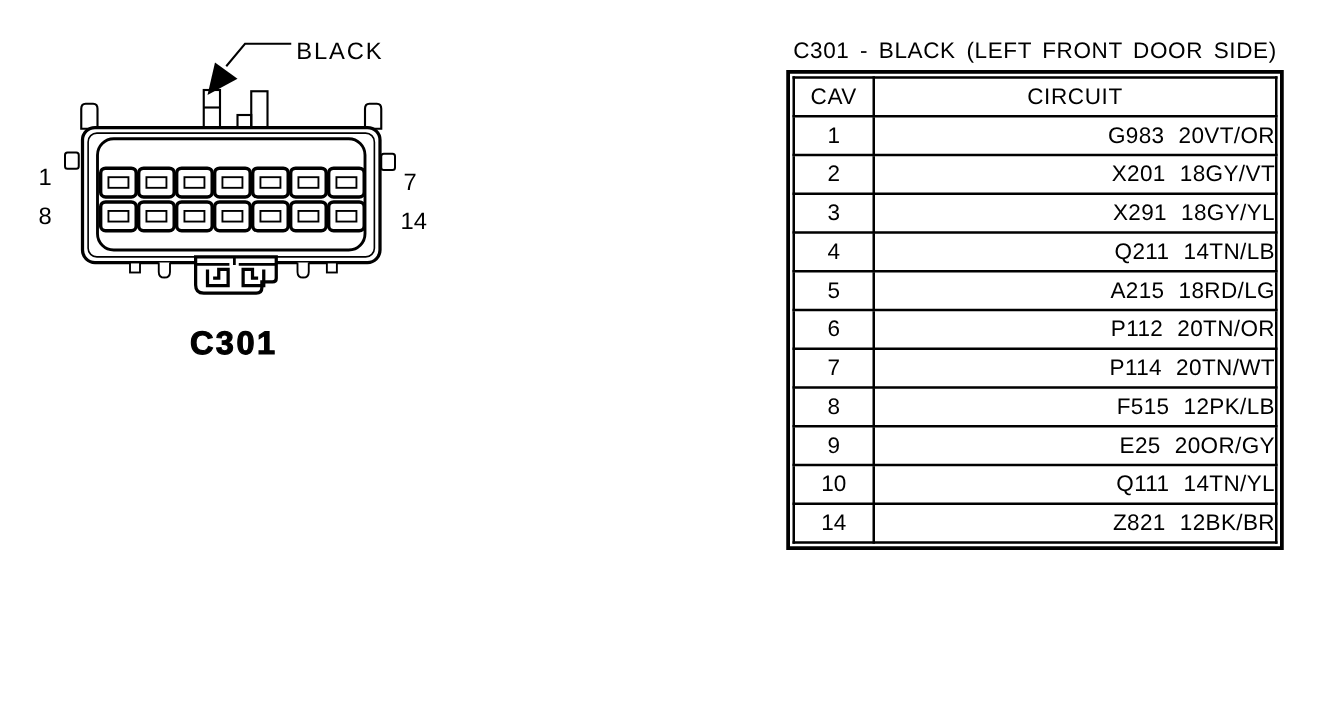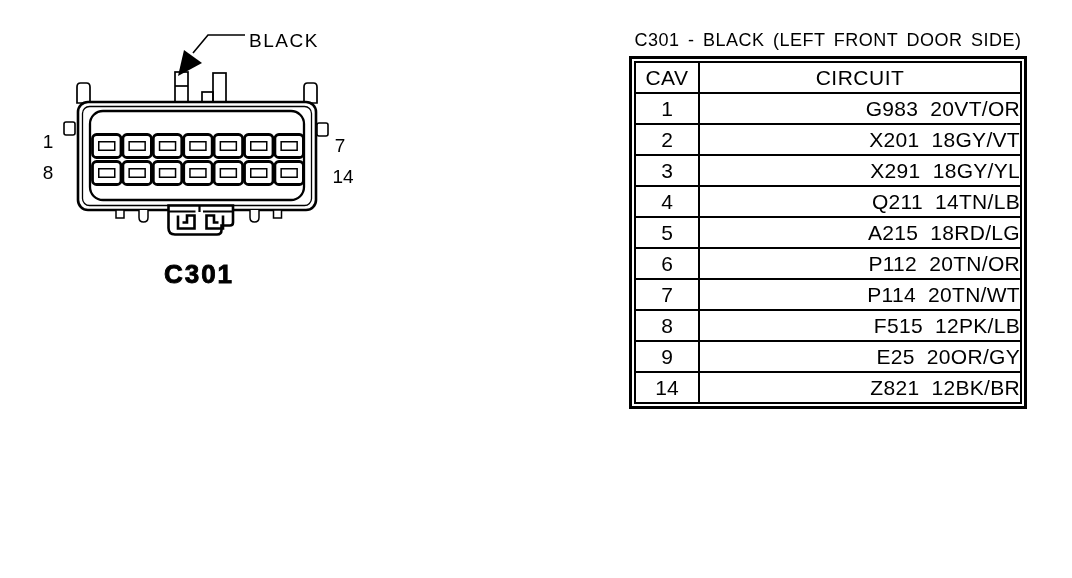--- a/index.html
+++ b/index.html
@@ -6,21 +6,21 @@
   html, body {
     width: 1072px; height: 578px;
     background: #ffffff;
     font-family: "Liberation Sans", sans-serif;
     color: #000;
     position: relative;
     overflow: hidden;
   }
   
   #connector-pane {
-    position: absolute; left: 12px; top: 0;
+    position: absolute; left: 0; top: 0;
     width: 400px; height: 300px;
   }
   
   #table-pane {
     position: absolute; left: 629px; top: 30px;
     width: 400px;
   }
   .table-title {
     width: 398px;
     text-align: center;
@@ -36,21 +36,21 @@
     width: 398px;
     background: #fff;
   }
   table.cavtable {
     border-collapse: collapse;
     width: 100%;
     table-layout: fixed;
   }
   table.cavtable th, table.cavtable td {
     border: 2px solid #000;
-    font-size: 21px;
+    font-size: 18px;
     font-weight: normal;
     height: 31px;
     padding: 0;
     vertical-align: middle;
     white-space: nowrap;
     overflow: hidden;
   }
   col.cav-col { width: 64px; }
   th.cav-h, td.cav-c { text-align: center; }
   th.circuit-h { text-align: center; }
@@ -203,19 +203,23 @@
         </tr>
         <tr>
           <td class="cav-c">8</td>
           <td class="circuit-c">F515 12PK/LB</td>
         </tr>
         <tr>
           <td class="cav-c">9</td>
           <td class="circuit-c">E25 20OR/GY</td>
         </tr>
         <tr>
+          <td class="cav-c">10</td>
+          <td class="circuit-c">Q111 14TN/YL</td>
+        </tr>
+        <tr>
           <td class="cav-c">14</td>
           <td class="circuit-c">Z821 12BK/BR</td>
         </tr>
       </tbody>
     </table>
   </div>
 </div>
 
 </body></html>

